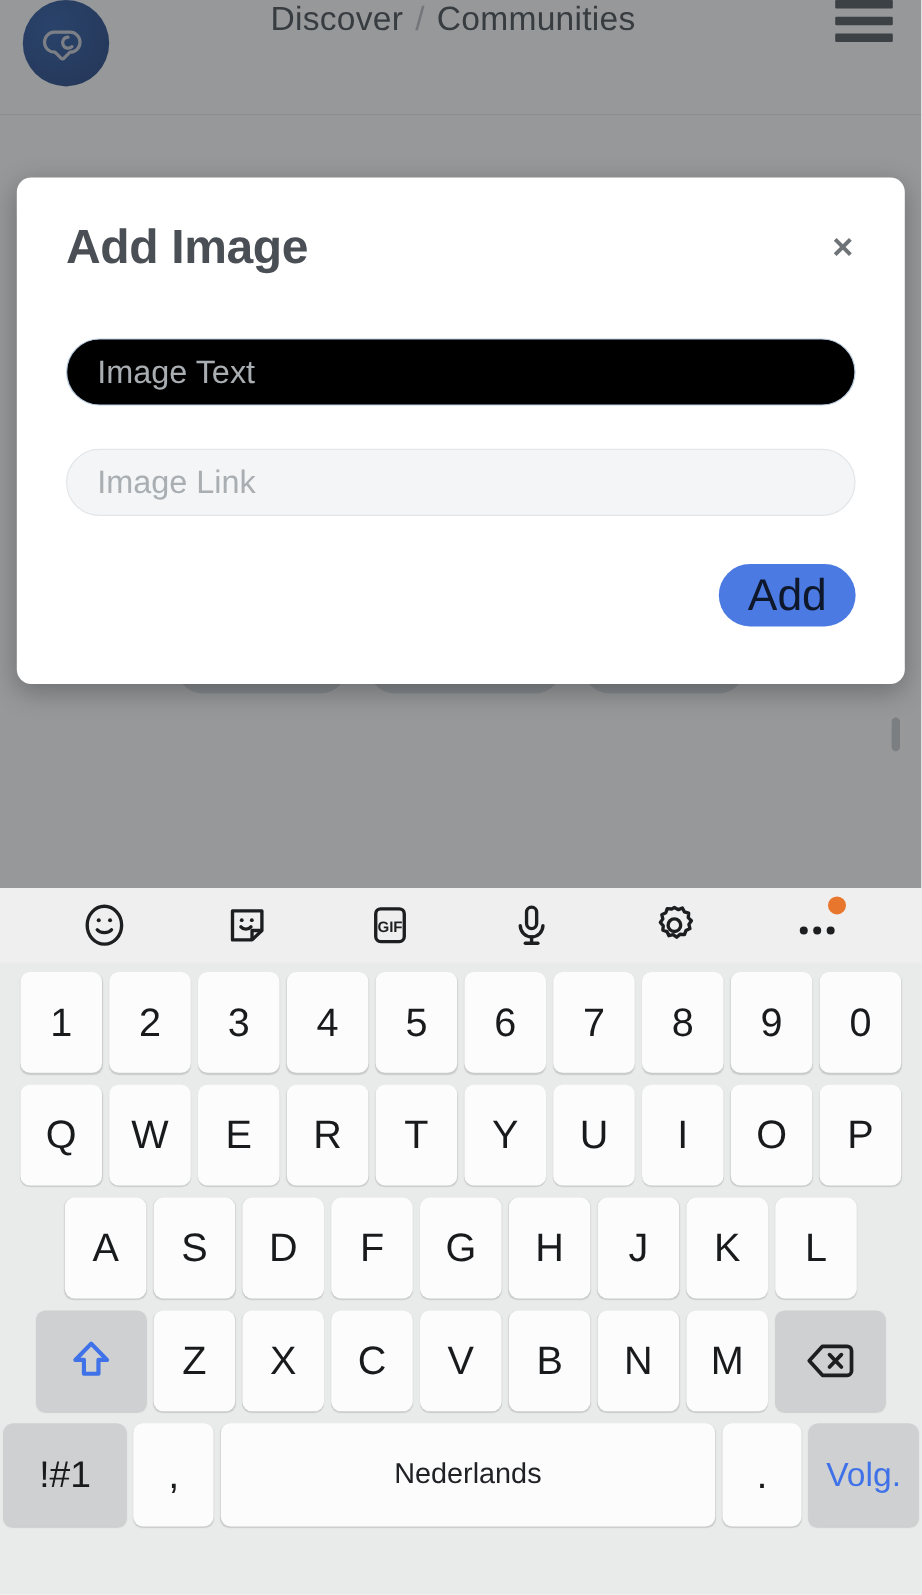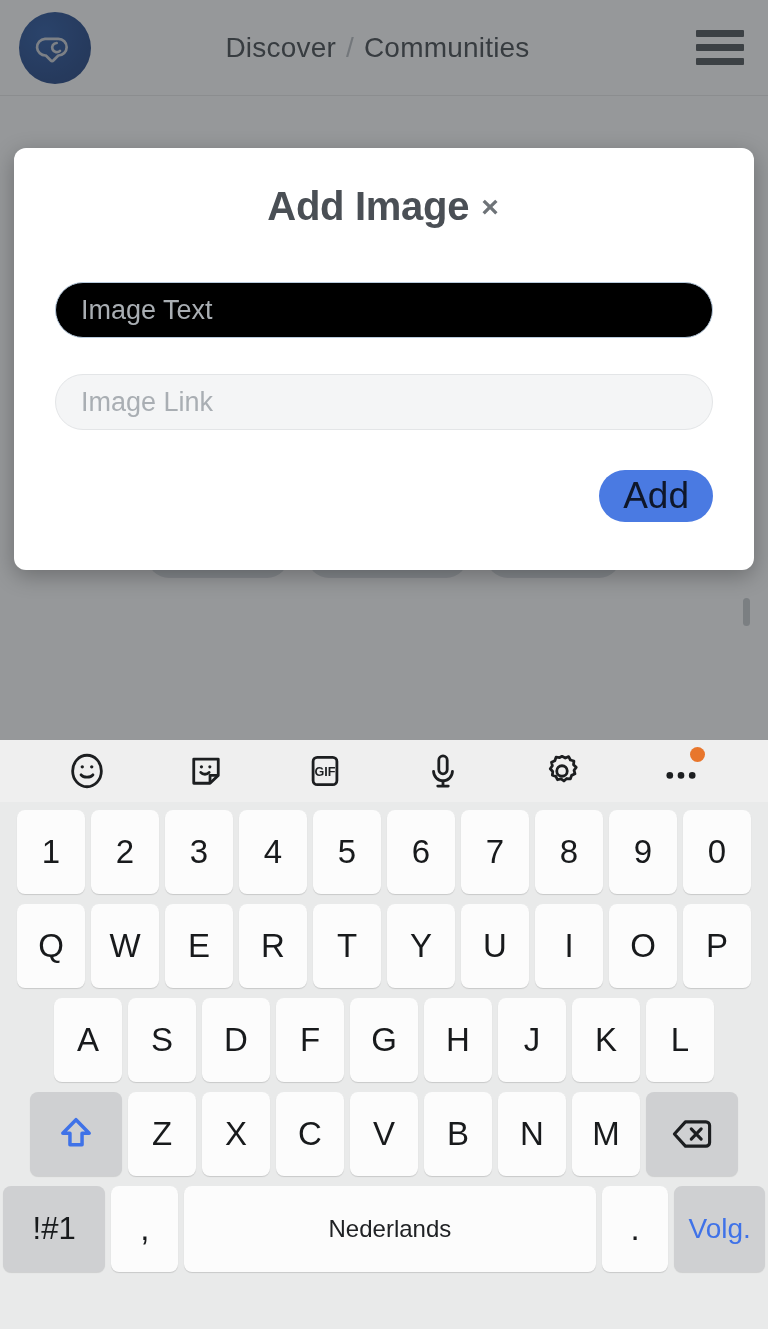--- a/index.html
+++ b/index.html
@@ -11,21 +11,21 @@
   }
   #app { position: relative; width: 768px; height: 1329px; }
 
   
   .app-behind {
     position: absolute; top: 0; left: 0; width: 768px; height: 740px;
     background: #ffffff; overflow: hidden;
   }
   .appbar {
     position: relative; height: 96px; width: 768px;
-    background: #ffffff; display: flex; align-items: center;
+    background: #ffffff; display: flex; 
     border-bottom: 1px solid #e8e8e8;
   }
   .logo {
     width: 72px; height: 72px; border-radius: 50%;
     margin-left: 19px;
     background: radial-gradient(circle at 35% 30%, #1f4e9c 0%, #173f86 55%, #123473 100%);
     display: flex; align-items: center; justify-content: center;
     flex: 0 0 auto;
   }
   .logo svg { width: 40px; height: 40px; }
@@ -67,21 +67,21 @@
   }
 
   
   .modal {
     position: absolute; left: 14px; top: 148px; width: 740px; height: 422px;
     background: #ffffff; border-radius: 12px;
     box-shadow: 0 6px 22px rgba(0,0,0,.28);
     padding: 0 41px;
   }
   .modal-head {
-    display: flex; align-items: flex-start; justify-content: center;
+    display: flex; align-items: flex-start; justify-content: space-between;
     padding-top: 36px;
   }
   .modal-title {
     font-size: 40px; font-weight: bold; color: #4a4f55; letter-spacing: -.3px;
   }
   .modal-close {
     font-size: 30px; color: #6e7378; line-height: 1; padding: 8px 2px 8px 12px;
     font-weight: bold; cursor: pointer; user-select: none;
   }
   .field {

